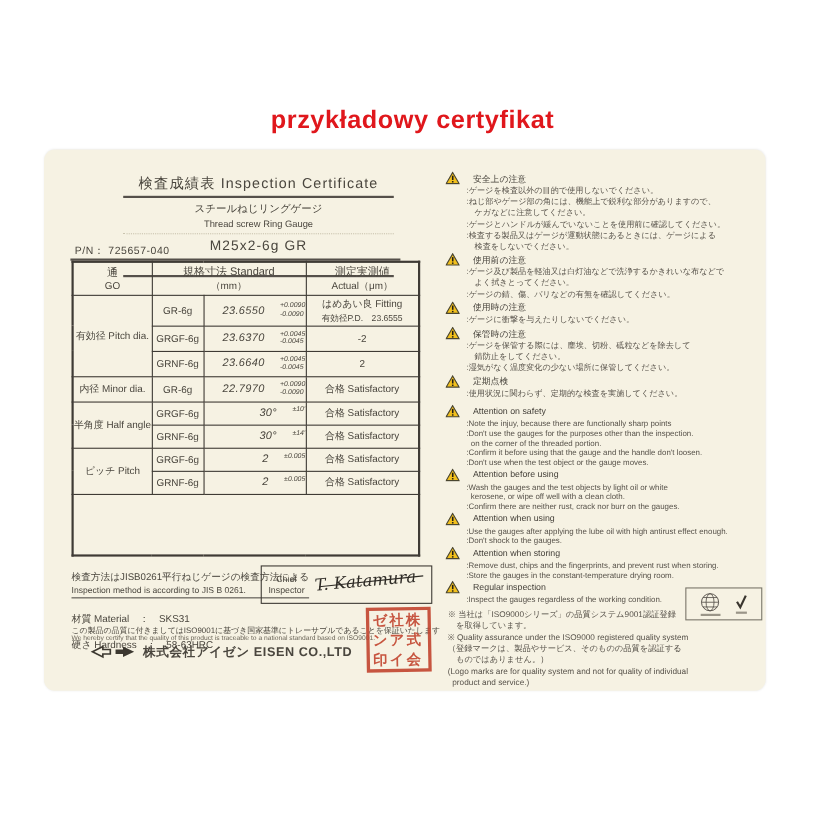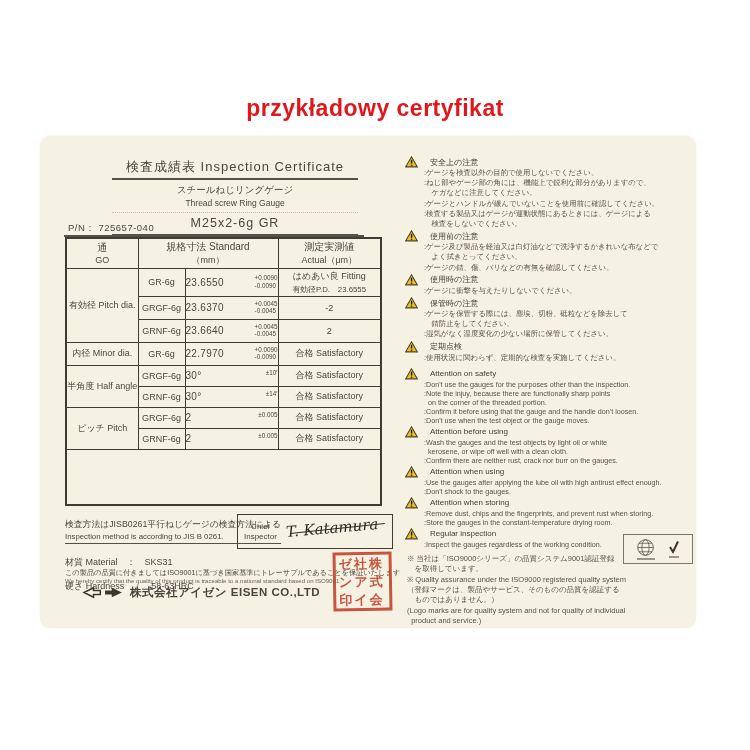--- a/index.html
+++ b/index.html
@@ -10,34 +10,34 @@
             font-size:23px; font-weight:bold; color:#e0171c; letter-spacing:0.5px; }
 
   .page { position:absolute; left:40px; top:136px; width:656px; height:492px;
           background:#f6f2e3; box-shadow:0 0 2px rgba(0,0,0,0.08);border-radius:10px; }
 
   
   .doc-header { position:absolute; left:72px; top:22px; width:246px; text-align:center; }
   .h-title { font-size:13px; letter-spacing:1px; border-bottom:2px solid #55504a; padding-bottom:2px; }
   .h-sub-jp { font-size:9.5px; margin-top:4px; }
   .h-sub-en { font-size:8.5px; margin-top:1px; }
-  .h-model { font-size:12.5px; margin-top:4px; padding:3px 0 4px 0; letter-spacing:1px;
+  .h-model { font-size:12.5px; margin-top:4px; padding:3px 0 20px 0; letter-spacing:1px;
              border-top:1px dotted #c9c3ae; border-bottom:2px solid #55504a; }
   .pn { position:absolute; left:28px; top:86px; font-size:9.5px; letter-spacing:0.5px; }
   .pn-line { position:absolute; left:24px; top:99px; width:300px; border-top:2px solid #55504a; }
 
   
   table.gauge { position:absolute; left:25px; top:101px; width:315px; border-collapse:collapse; table-layout:fixed; }
   table.gauge th, table.gauge td { border:1px solid #3f3b35; text-align:center; vertical-align:middle; font-weight:normal; overflow:hidden; }
   table.gauge { border:2px solid #3f3b35; }
   .c-head-jp { font-size:10px; }
   .c-head-en { font-size:9px; }
   .cell-group { font-size:9px; }
   .cell-gauge { font-size:9px; }
-  .std-wrap { display:flex; align-items:center; justify-content:space-between; gap:4px; }
+  .std-wrap { display:flex; align-items:center; justify-content:flex-end; gap:14px;font-style:italic; }
   .std-val { font-size:10px; letter-spacing:0.3px; }
   .tols { display:flex; flex-direction:column; align-items:flex-start; font-size:6.3px; line-height:7.5px; margin-top:-1px; }
   .tols .tm:empty { display:none; }
   .tols.single { margin-top:-6px; }
   .cell-actual { font-size:9px; }
   .actual-fit1 { font-size:9px; }
   .actual-fit2 { font-size:7.8px; margin-top:1px; }
   tr.hr  { height:30px; } tr.r1 { height:28px; }
   tr.r2, tr.r3, tr.r4 { height:23px; }
   tr.r5, tr.r6, tr.r7, tr.r8 { height:21px; }
@@ -323,21 +323,21 @@
           </div>
           <div class="notice gap">
             <div class="notice-head">
               <span class="warning-icon"><svg width="13" height="12" viewBox="0 0 20 18">
                   <polygon points="10,1 19,16.5 1,16.5" fill="#f2c01d" stroke="#4a4630" stroke-width="1.6"></polygon>
                   <rect x="9" y="5.5" width="2.2" height="6" fill="#1e1c18"></rect>
                   <rect x="9" y="13" width="2.2" height="2" fill="#1e1c18"></rect>
                 </svg></span>
               <span>Attention on safety</span>
             </div>
-            <div class="notice-lines en"><div>:Don't use the gauges for the purposes other than the inspection.</div><div>:Note the injuy, because there are functionally sharp points</div><div>  on the corner of the threaded portion.</div><div>:Confirm it before using that the gauge and the handle don't loosen.</div><div>:Don't use when the test object or the gauge moves.</div></div>
+            <div class="notice-lines en"><div>:Note the injuy, because there are functionally sharp points</div><div>:Don't use the gauges for the purposes other than the inspection.</div><div>  on the corner of the threaded portion.</div><div>:Confirm it before using that the gauge and the handle don't loosen.</div><div>:Don't use when the test object or the gauge moves.</div></div>
           </div>
           <div class="notice">
             <div class="notice-head">
               <span class="warning-icon"><svg width="13" height="12" viewBox="0 0 20 18">
                   <polygon points="10,1 19,16.5 1,16.5" fill="#f2c01d" stroke="#4a4630" stroke-width="1.6"></polygon>
                   <rect x="9" y="5.5" width="2.2" height="6" fill="#1e1c18"></rect>
                   <rect x="9" y="13" width="2.2" height="2" fill="#1e1c18"></rect>
                 </svg></span>
               <span>Attention before using</span>
             </div>

